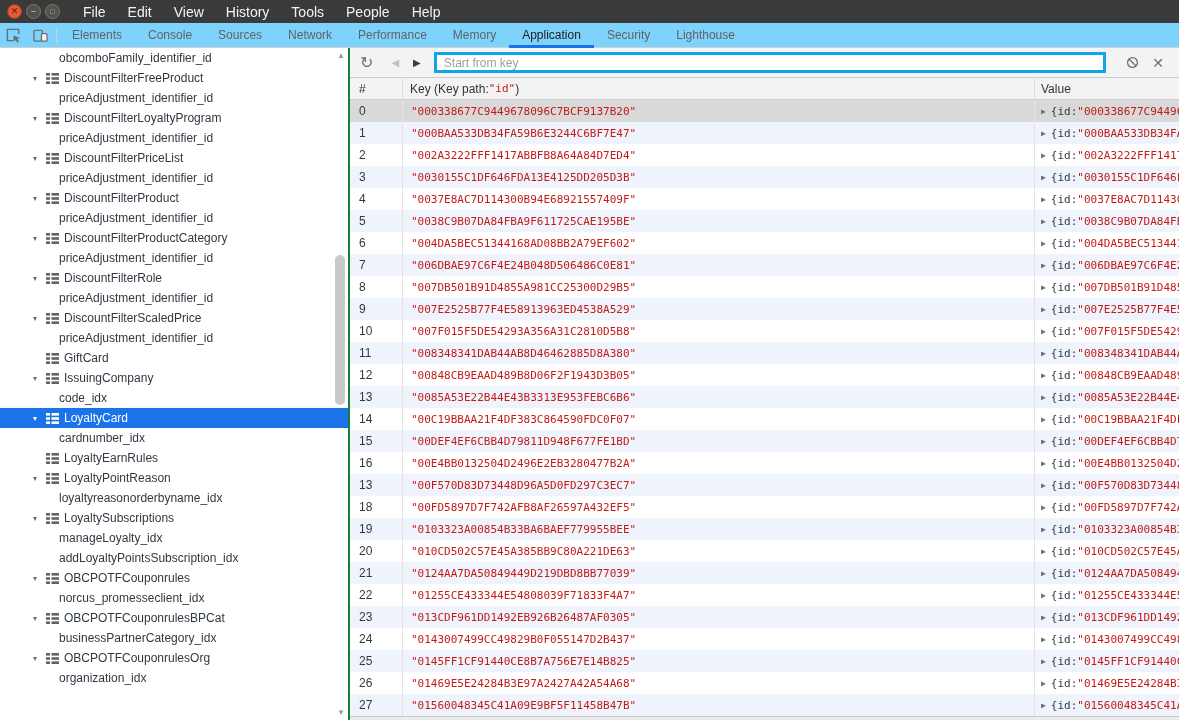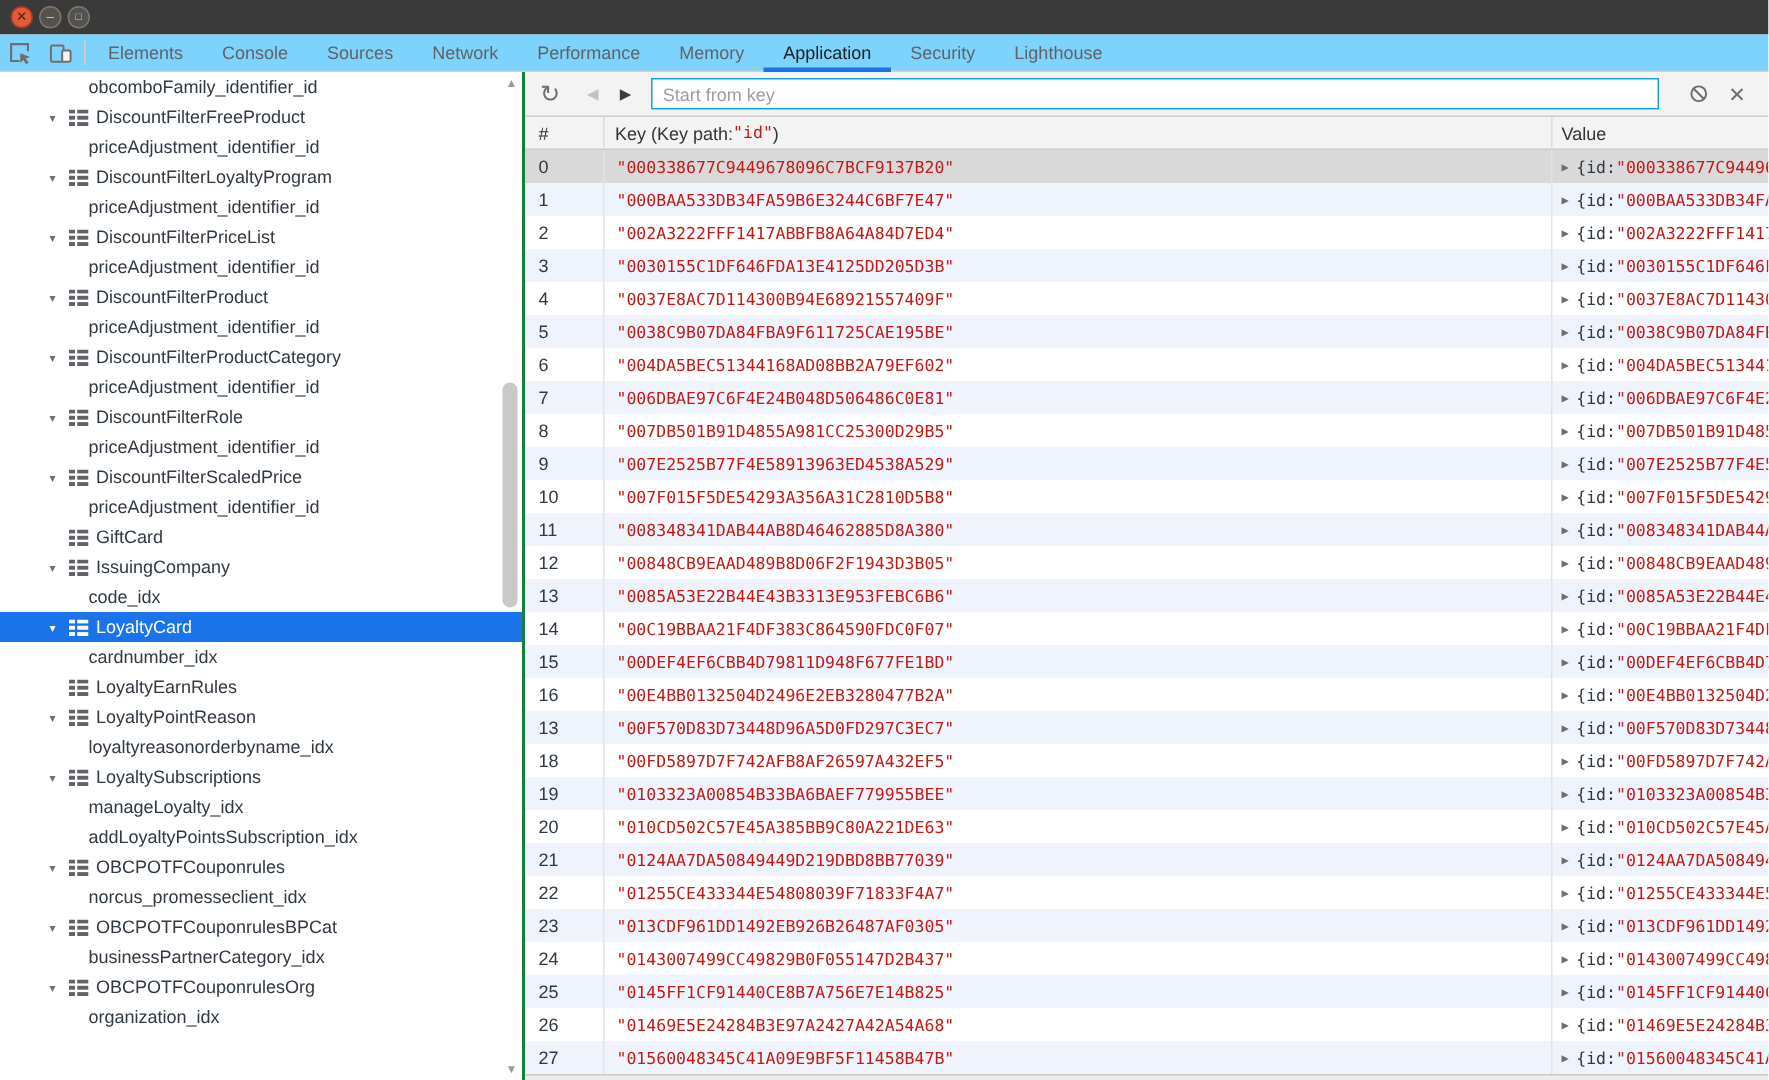--- a/index.html
+++ b/index.html
@@ -53,21 +53,21 @@
 
   
   .main { flex:1; min-width:0; display:flex; flex-direction:column; background:#fff; }
 
   .grid-toolbar { height:30px; flex:none; background:#f3f3f3; border-bottom:1px solid #ccc;
                   display:flex; align-items:center; }
   .tb-refresh { margin:0 6px 0 10px; color:#6e6e6e; font-size:16px; }
   .tb-arrow { padding:0 7px; font-size:10px; }
   .tb-back { color:#c2c2c2; }
   .tb-fwd  { color:#3c3c3c; }
-  .tb-input { flex:1; height:21px; margin:0 8px 0 6px; border:1px solid #0ea5e9;
+  .tb-input { flex:1; height:21px; margin:0 8px 0 6px; border:3px solid #0ea5e9;
               background:#fff; font-size:12px; padding:0 7px; outline:none;
               font-family:"Liberation Sans", sans-serif; color:#333; }
   .tb-input::placeholder { color:#9e9e9e; }
   .tb-icon { width:26px; display:flex; align-items:center; justify-content:center;
              color:#6e6e6e; }
   .tb-clear { font-size:14px; margin-right:8px; }
 
   
   .grid-header { height:22px; flex:none; background:#f3f3f3; border-bottom:1px solid #ccc;
                  display:flex; font-size:12px; color:#333; align-items:stretch; }
@@ -99,20 +99,29 @@
 </style>
 </head>
 <body>
 
 <div class="menubar">
   <div class="win-controls">
     <div class="win-btn win-close">✕</div>
     <div class="win-btn win-min">–</div>
     <div class="win-btn win-max">□</div>
   </div>
+  <div class="menu-items">
+      <span class="menu-item">File</span>
+      <span class="menu-item">Edit</span>
+      <span class="menu-item">View</span>
+      <span class="menu-item">History</span>
+      <span class="menu-item">Tools</span>
+      <span class="menu-item">People</span>
+      <span class="menu-item">Help</span>
+    </div>
 </div>
 
 <div class="devtools-bar">
   <div class="dt-btn">
     <svg viewBox="0 0 16 16" width="15" height="15">
       <path d="M13.5 6.5v-5h-12v12h6" fill="none" stroke="currentColor" stroke-width="1.5"></path>
       <path d="M8 8l7 2.6-3.1 1.2 2 2.9-1.7 1.1-2-3L8 15z" fill="currentColor"></path>
     </svg>
   </div>
   <div class="dt-btn">

